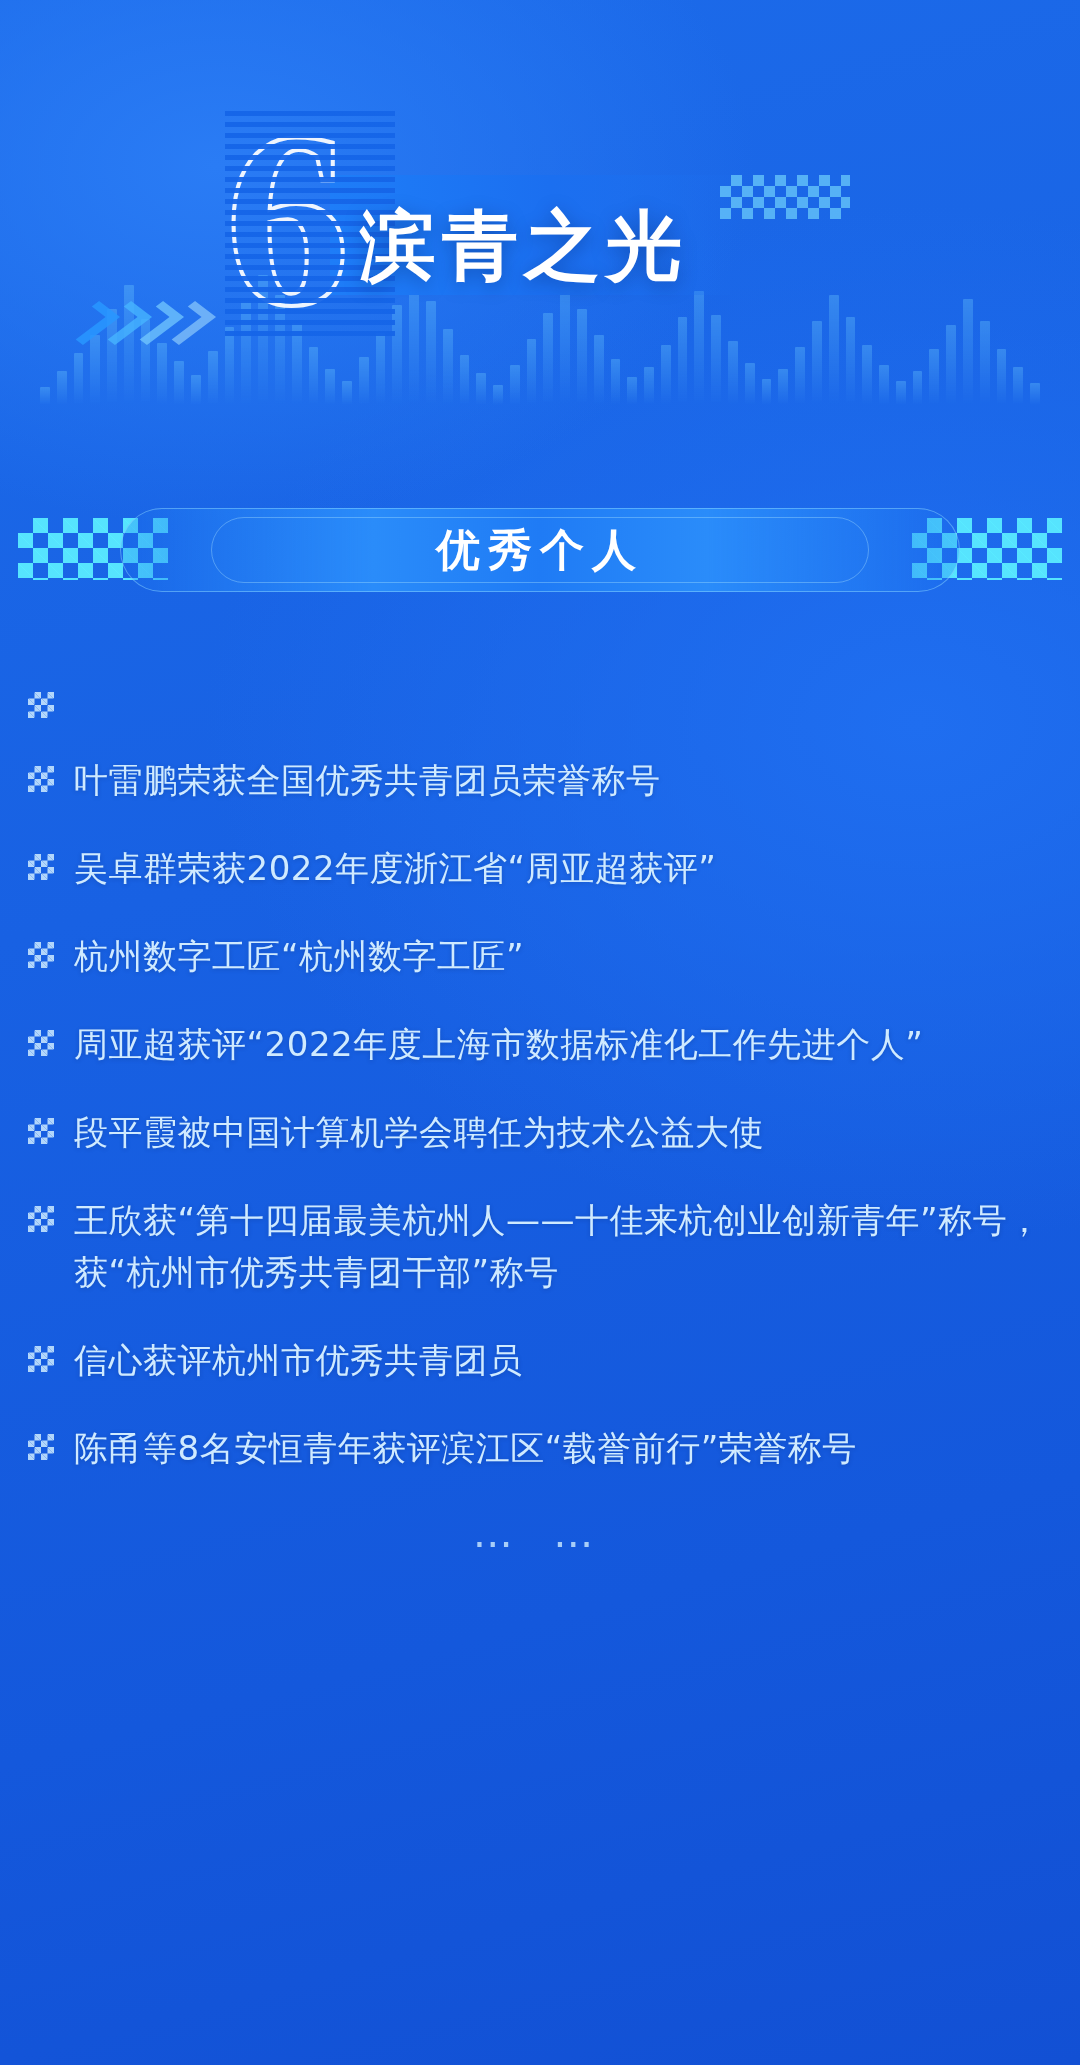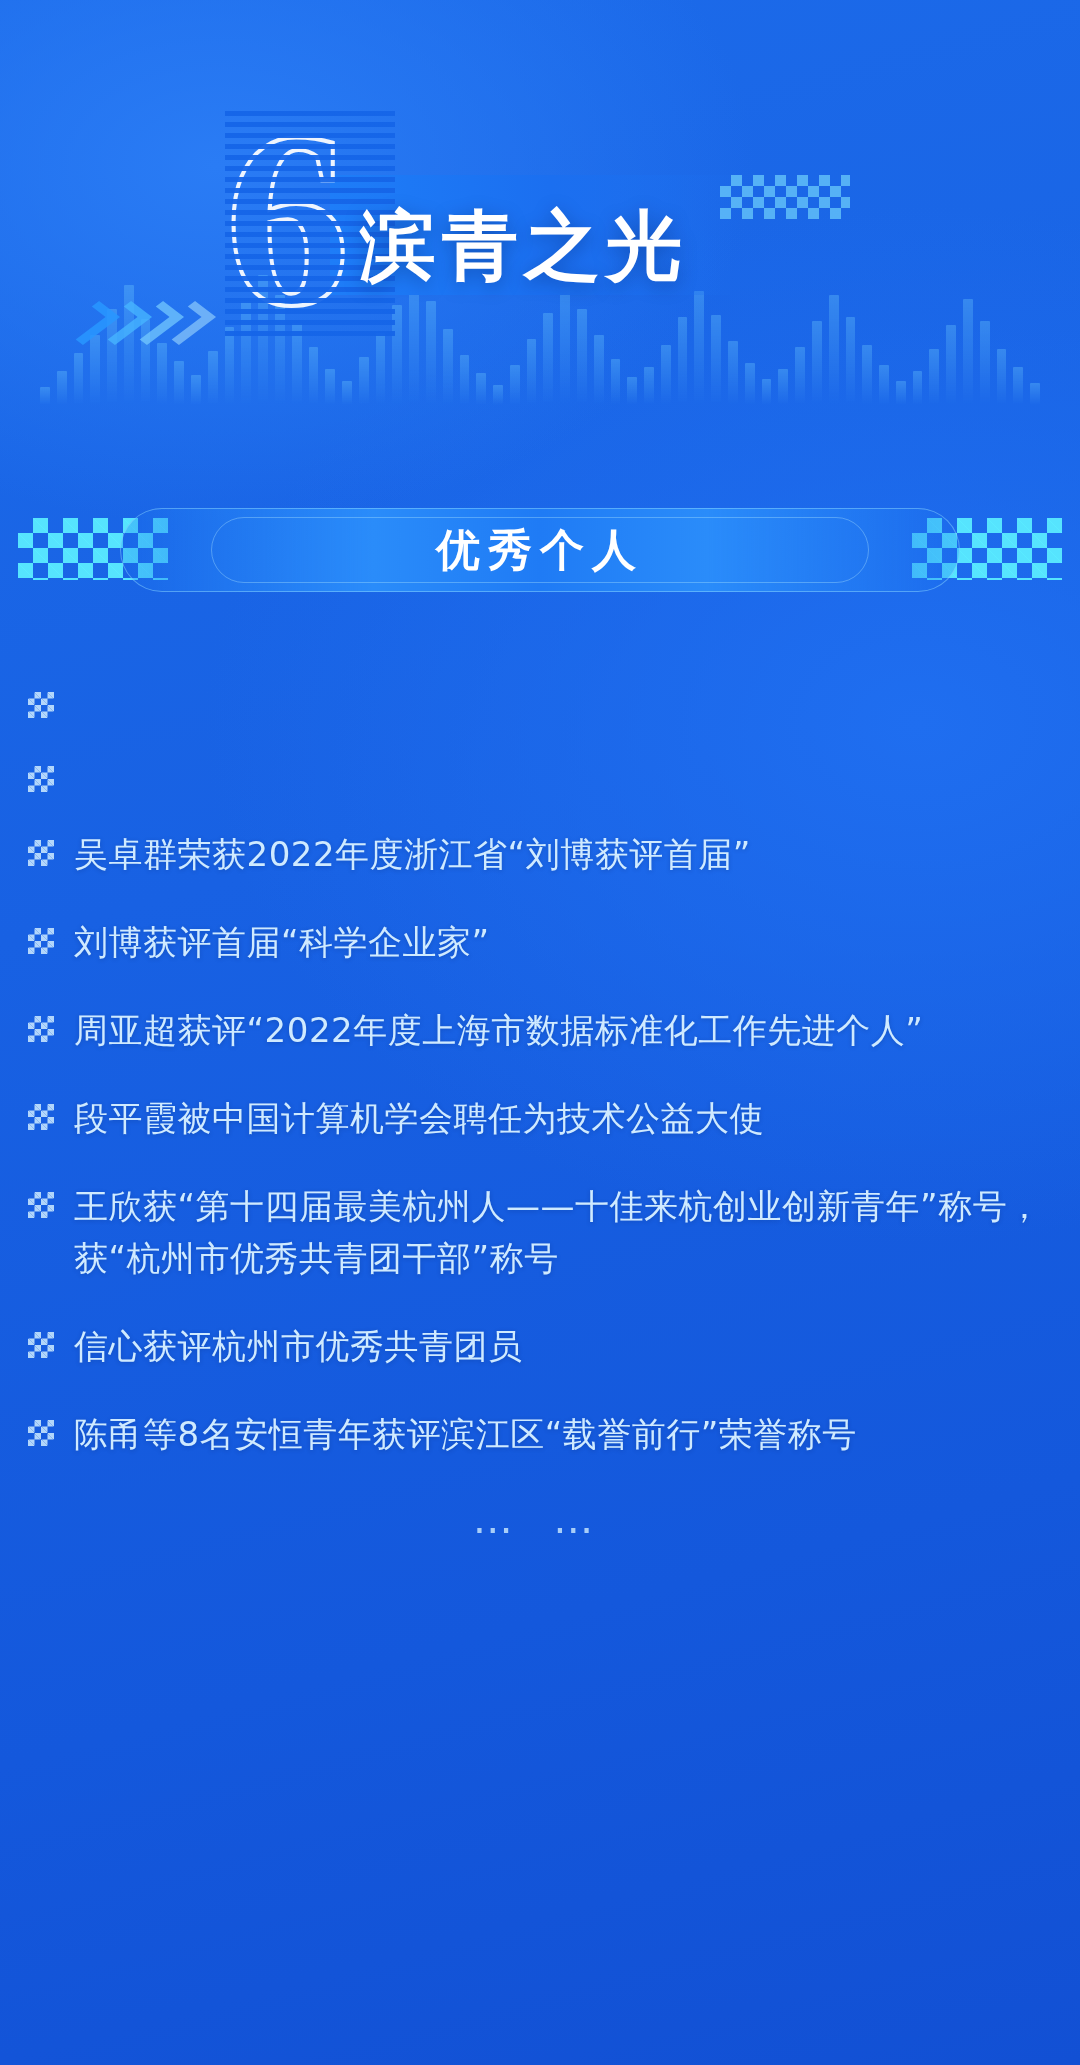--- a/index.html
+++ b/index.html
@@ -311,28 +311,29 @@
       <div class="sec-title">优秀个人</div>
     </div>
   </div>
 
   <div class="list" id="list">
       <div class="item">
         <span class="bullet"></span>
       </div>
       <div class="item">
         <span class="bullet"></span>
-      </div>
-      <div class="item">
-        <span class="bullet"></span>
-        <span class="item-text">吴卓群荣获2022年度浙江省“刘博获评首届”</span>
-      </div>
-      <div class="item">
-        <span class="bullet"></span>
-        <span class="item-text">刘博获评首届“科学企业家”</span>
+        <span class="item-text">叶雷鹏荣获全国优秀共青团员荣誉称号</span>
+      </div>
+      <div class="item">
+        <span class="bullet"></span>
+        <span class="item-text">吴卓群荣获2022年度浙江省“周亚超获评”</span>
+      </div>
+      <div class="item">
+        <span class="bullet"></span>
+        <span class="item-text">杭州数字工匠“杭州数字工匠”</span>
       </div>
       <div class="item">
         <span class="bullet"></span>
         <span class="item-text">周亚超获评“2022年度上海市数据标准化工作先进个人”</span>
       </div>
       <div class="item">
         <span class="bullet"></span>
         <span class="item-text">段平霞被中国计算机学会聘任为技术公益大使</span>
       </div>
       <div class="item">

